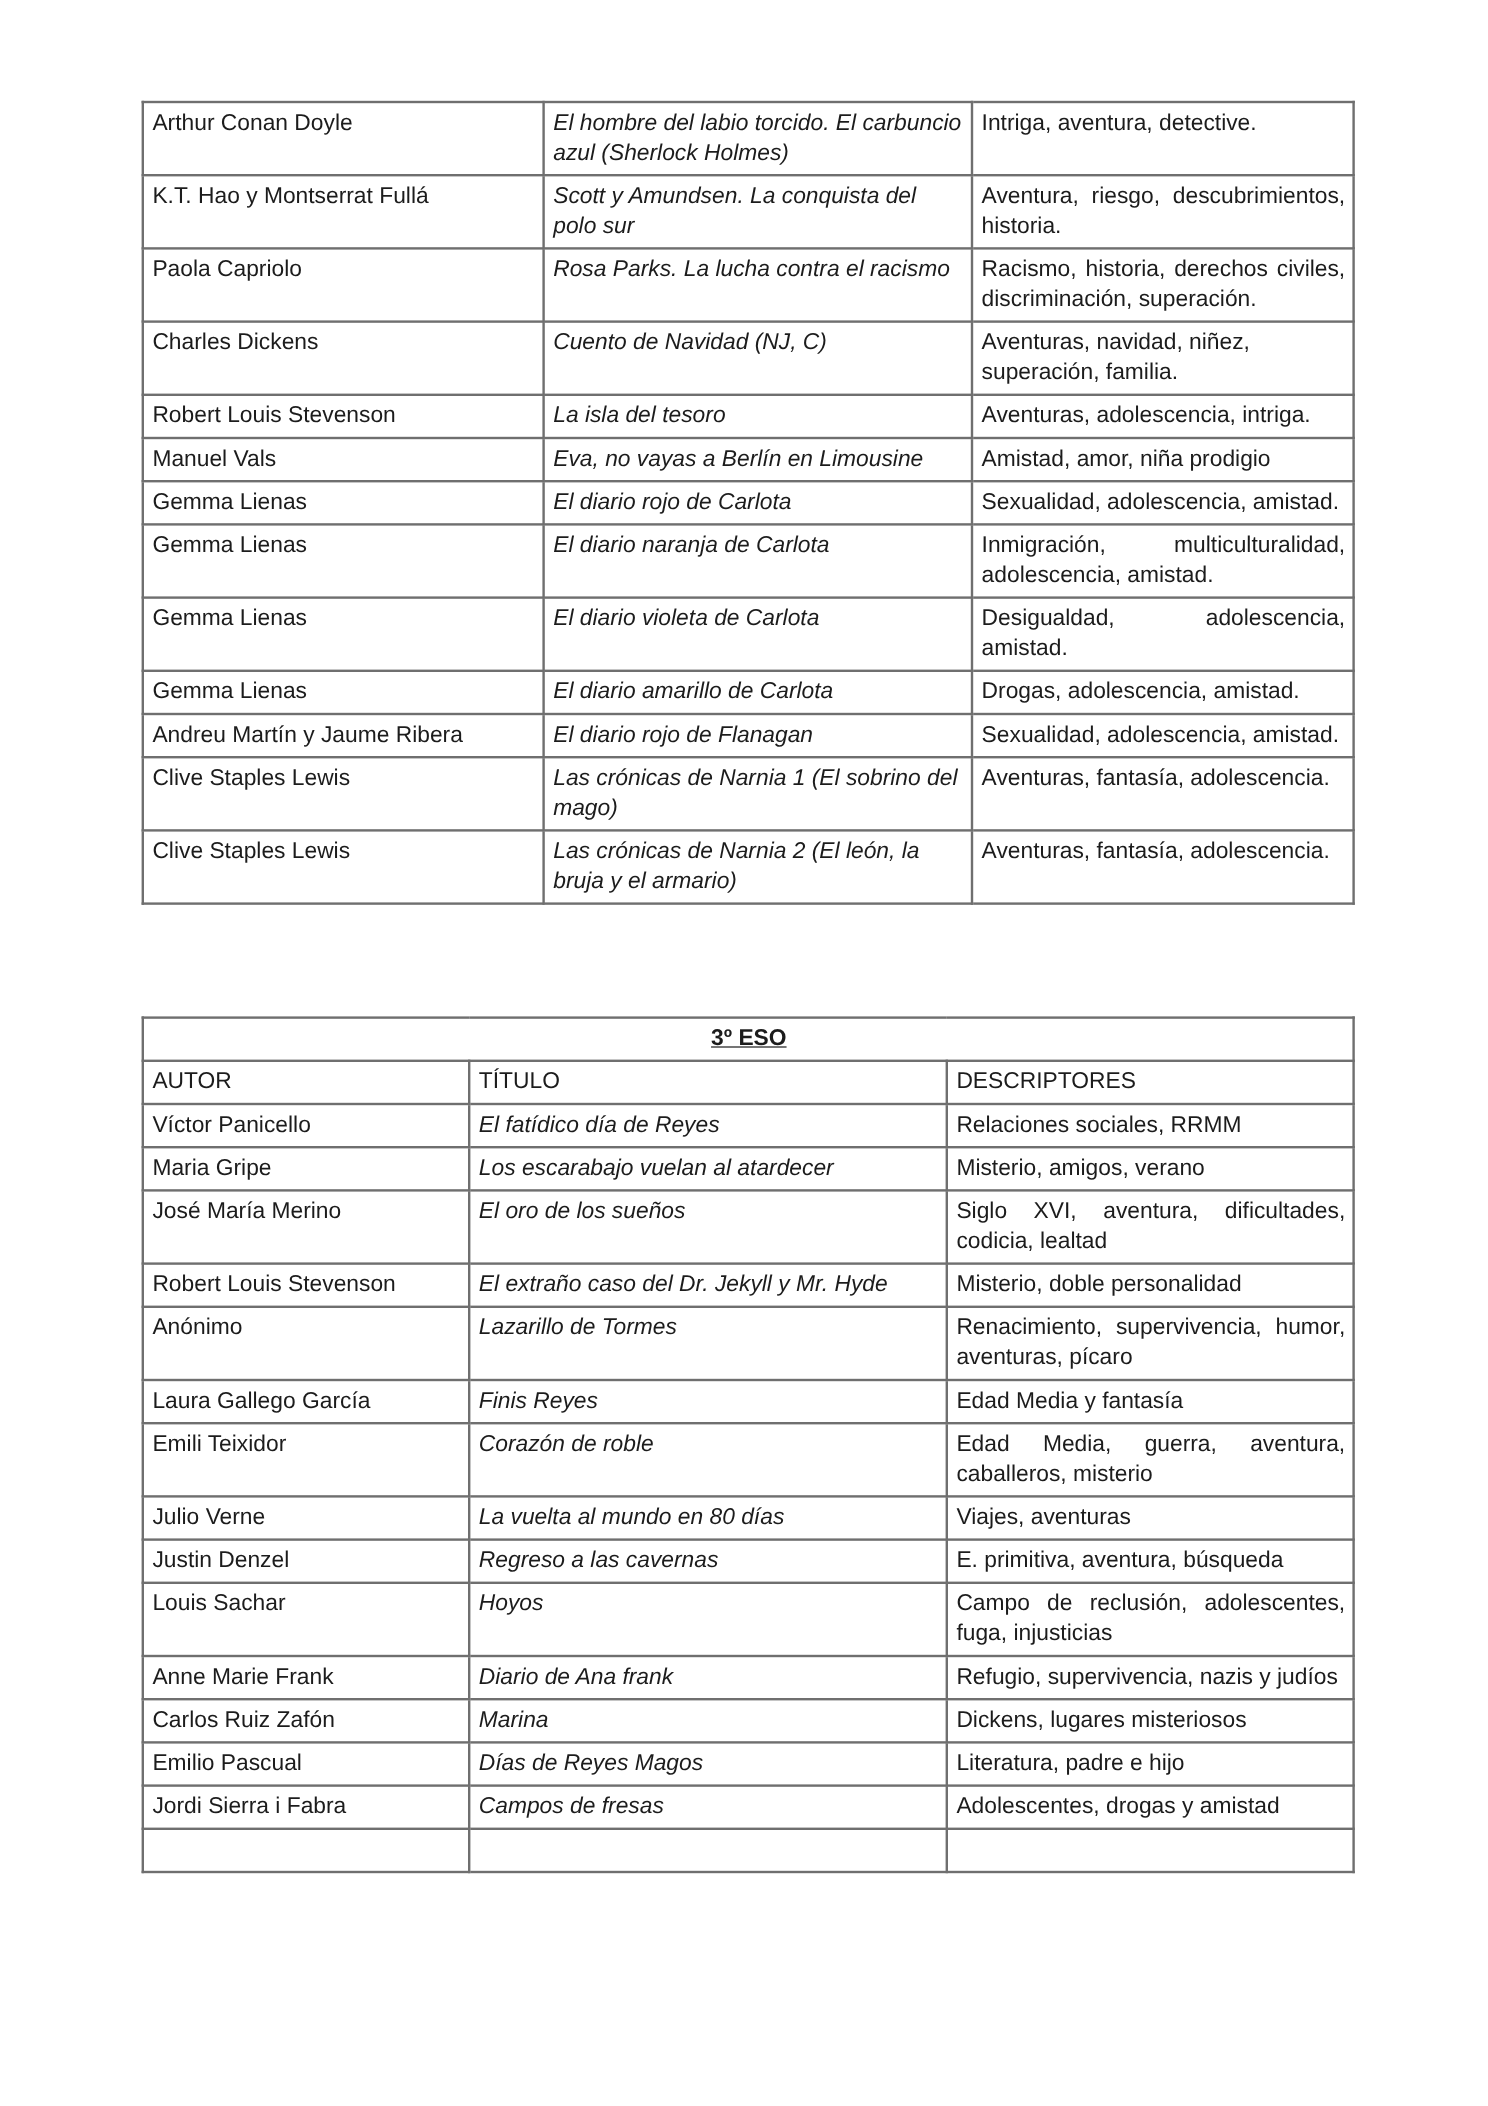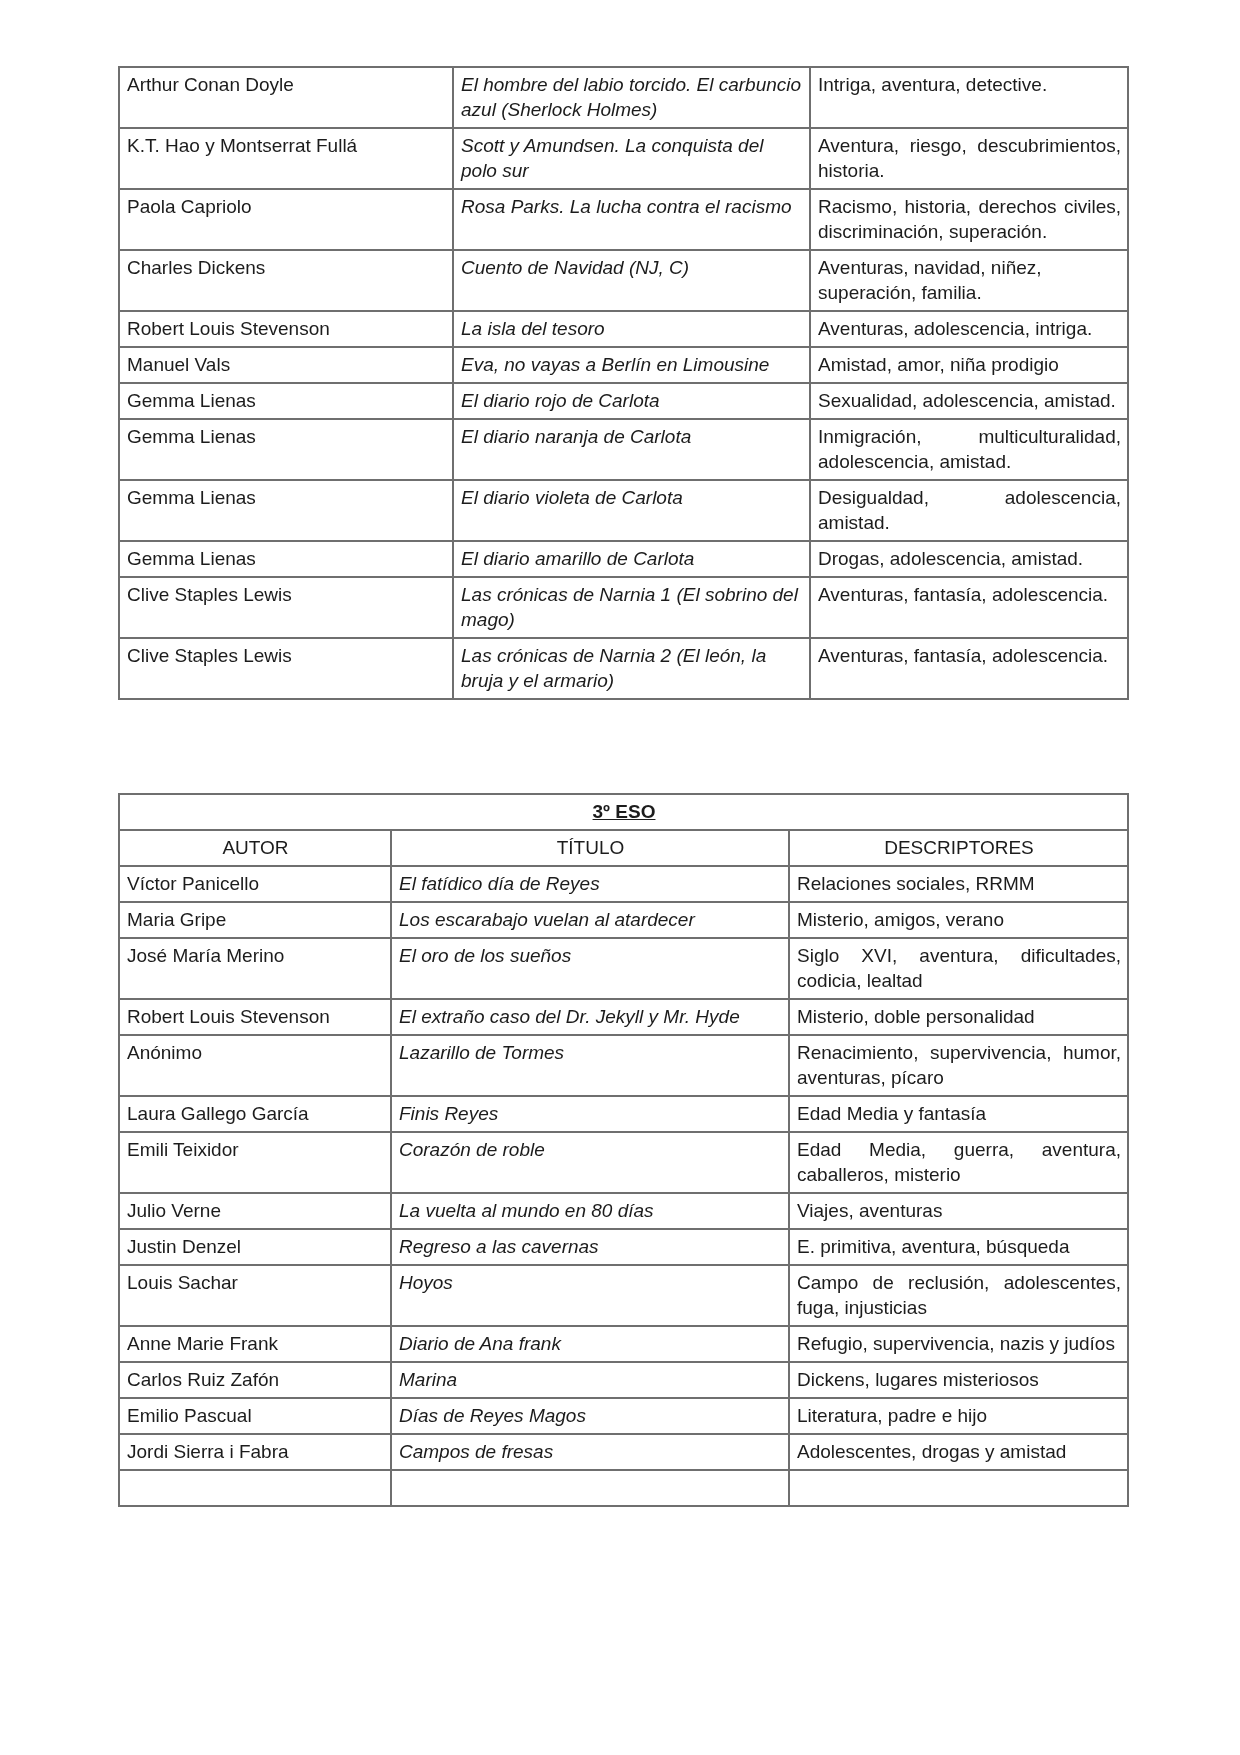--- a/index.html
+++ b/index.html
@@ -6,21 +6,21 @@
     margin: 0;
     padding: 0;
     background: #ffffff;
   }
   .page {
     position: relative;
     width: 1240px;
     height: 1755px;
     background: var(--page-bg, #ffffff);
     box-sizing: border-box;
-    padding-top: 66px;
+    padding-top: 84px;
     font-family: "Liberation Sans", "DejaVu Sans", sans-serif;
     font-size: 19px;
     line-height: 25px;
     color: var(--text, #1c1c1c);
   }
   table.booklist {
     border-collapse: collapse;
     table-layout: fixed;
     width: 1009px;
     margin-left: 118px;
@@ -38,21 +38,21 @@
   td.title-cell { font-style: italic; }
   td.desc-cell  { white-space: pre-line; }
   td.desc-cell.justify { text-align: justify; }
   td.caption-cell {
     text-align: center;
     font-weight: bold;
     padding-top: 6px;
     padding-bottom: 7px;
   }
   td.caption-cell .u { text-decoration: underline; }
-  td.hdr-cell { text-align: center; padding-top: 6px; padding-bottom: 6px; }
+  td.hdr-cell { padding-top: 6px; padding-bottom: 6px; }
   
   td:empty::after { content: "\00a0"; }
   
   col.c1a { width: 334px; } col.c1b { width: 357px; } col.c1c { width: 318px; }
   col.c2a { width: 272px; } col.c2b { width: 398px; } col.c2c { width: 339px; }
 </style>
 </head>
 <body>
 
 <div class="page" style="--page-bg: #ffffff; --text: #1c1c1c; --line: #6f6f6f; --line-outer: #4a4a4a;">
@@ -107,20 +107,25 @@
         </tr>
         <tr>
           <td>Gemma Lienas</td>
           <td class="title-cell">El diario violeta de Carlota</td>
           <td class="desc-cell justify">Desigualdad, adolescencia, amistad.</td>
         </tr>
         <tr>
           <td>Gemma Lienas</td>
           <td class="title-cell">El diario amarillo de Carlota</td>
           <td class="desc-cell">Drogas, adolescencia, amistad.</td>
+        </tr>
+        <tr>
+          <td>Andreu Martín y Jaume Ribera</td>
+          <td class="title-cell">El diario rojo de Flanagan</td>
+          <td class="desc-cell">Sexualidad, adolescencia, amistad.</td>
         </tr>
         <tr>
           <td>Clive Staples Lewis</td>
           <td class="title-cell">Las crónicas de Narnia 1 (El sobrino del mago)</td>
           <td class="desc-cell">Aventuras, fantasía, adolescencia.</td>
         </tr>
         <tr>
           <td>Clive Staples Lewis</td>
           <td class="title-cell">Las crónicas de Narnia 2 (El león, la bruja y el armario)</td>
           <td class="desc-cell">Aventuras, fantasía, adolescencia.</td>

